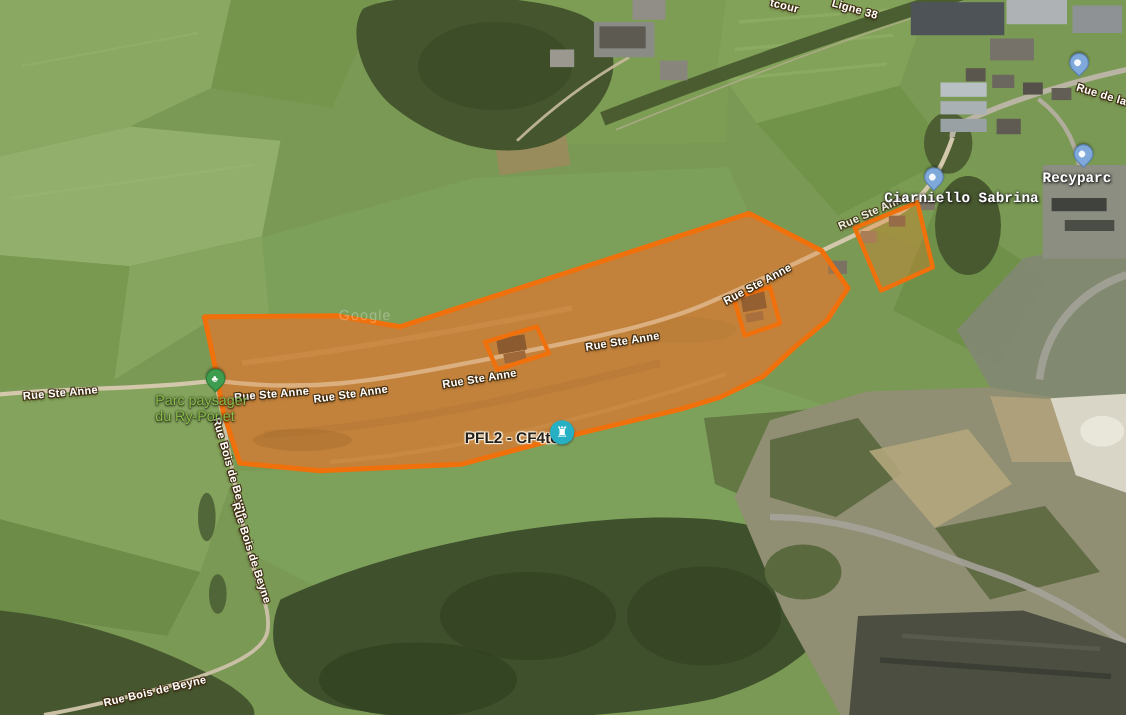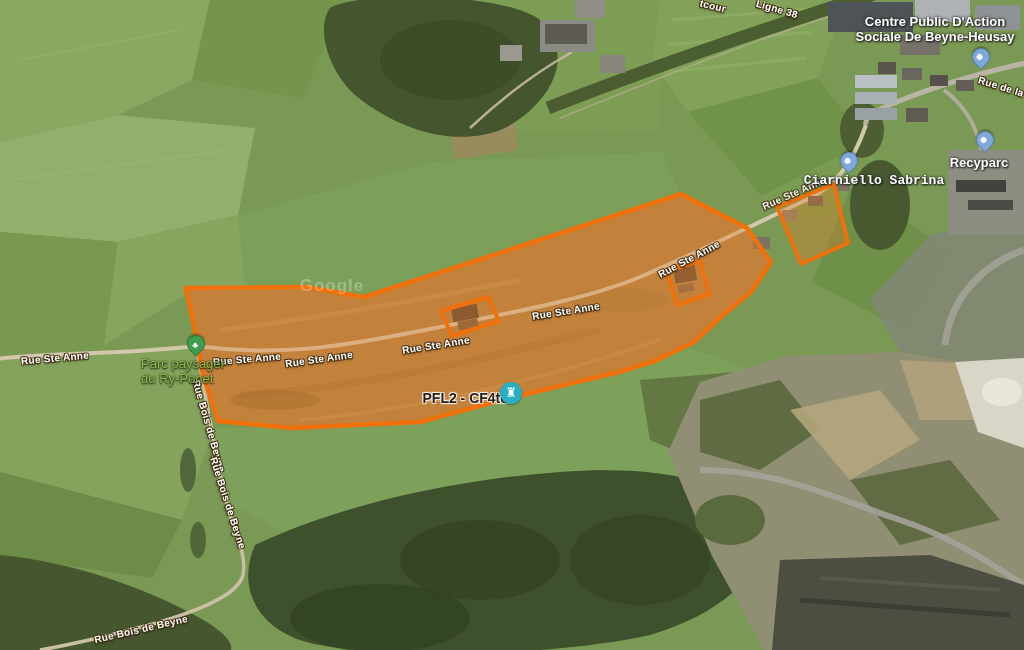--- a/index.html
+++ b/index.html
@@ -24,21 +24,21 @@
   }
   .park-label{
     font-size:13px;font-weight:400;color:#8abd49;text-align:left;line-height:15px;
     text-shadow:0 1px 2px rgba(0,0,0,.9),0 0 2px rgba(0,0,0,.75);
   }
   .pfl-label{
     font-size:14px;font-weight:bold;color:#262019;
     text-shadow:-1px -1px 1px rgba(255,253,245,.85),1px -1px 1px rgba(255,253,245,.85),
                 -1px 1px 1px rgba(255,253,245,.85),1px 1px 1px rgba(255,253,245,.85);
   }
-  .watermark{font-size:17px;color:rgba(255,255,255,.28);font-weight:bold;letter-spacing:1px;}
+  .watermark{font-size:13px;color:rgba(255,255,255,.28);font-weight:normal;letter-spacing:1px;}
 
   
   .marker{position:absolute;width:0;height:0;}
   .pin{
     position:absolute;left:-8px;top:-20px;width:16px;height:16px;
     border-radius:50% 50% 50% 0;transform:rotate(-45deg);
     box-shadow:1px -1px 2px rgba(0,0,0,.35);
   }
   .pin.blue{background:#7fa9da;border:1px solid #5b82b5;}
   .pin.green{background:#3e9d4e;border:1px solid #2d7c3b;}
@@ -194,25 +194,21 @@
 <div class="lbl road-label" style="left:794px;top:193px;transform:translate(-50%,-50%) rotate(-24deg);opacity:.85;">Rue Ste Anne</div>
 
 <div class="lbl road-label" style="left:209px;top:426px;transform:translate(-50%,-50%) rotate(74deg);">Rue Bois de Beyne</div>
 <div class="lbl road-label" style="left:228px;top:503px;transform:translate(-50%,-50%) rotate(72deg);">Rue Bois de Beyne</div>
 <div class="lbl road-label" style="left:141px;top:629px;transform:translate(-50%,-50%) rotate(-13deg);">Rue Bois de Beyne</div>
 
 <div class="lbl road-label" style="left:777px;top:9px;transform:translate(-50%,-50%) rotate(16deg);">Ligne 38</div>
 <div class="lbl road-label" style="left:713px;top:6px;transform:translate(-50%,-50%) rotate(14deg);">tcour</div>
 <div class="lbl road-label" style="left:1006px;top:88px;transform:translate(-50%,-50%) rotate(17deg);">Rue de la S</div>
 
-<div class="lbl poi-label" style="left:935px;top:29px;transform:translate(-50%,-50%);">
-  <div>Centre Public D'Action</div>
-  <div>Sociale De Beyne-Heusay</div>
-</div>
-<div class="lbl poi-label" style="left:979px;top:162px;transform:translate(-50%,-50%);">Recyparc</div>
+<div class="lbl poi-label" style="left:979px;top:162px;transform:translate(-50%,-50%);font-family:Liberation Mono, monospace;">Recyparc</div>
 <div class="lbl poi-label" style="left:874px;top:180px;transform:translate(-50%,-50%);font-family:Liberation Mono, monospace;">Ciarniello Sabrina</div>
 <div class="lbl park-label" style="left:183px;top:371px;transform:translate(-50%,-50%);">
   <div>Parc paysager</div>
   <div>du Ry-Ponet</div>
 </div>
 <div class="lbl pfl-label" style="left:468px;top:398px;transform:translate(-50%,-50%);">PFL2 - CF4ter</div>
 
 <div class="lbl watermark" style="left:332px;top:286px;transform:translate(-50%,-50%);">Google</div>
 
 <div class="marker" style="left:980px;top:68px;">

